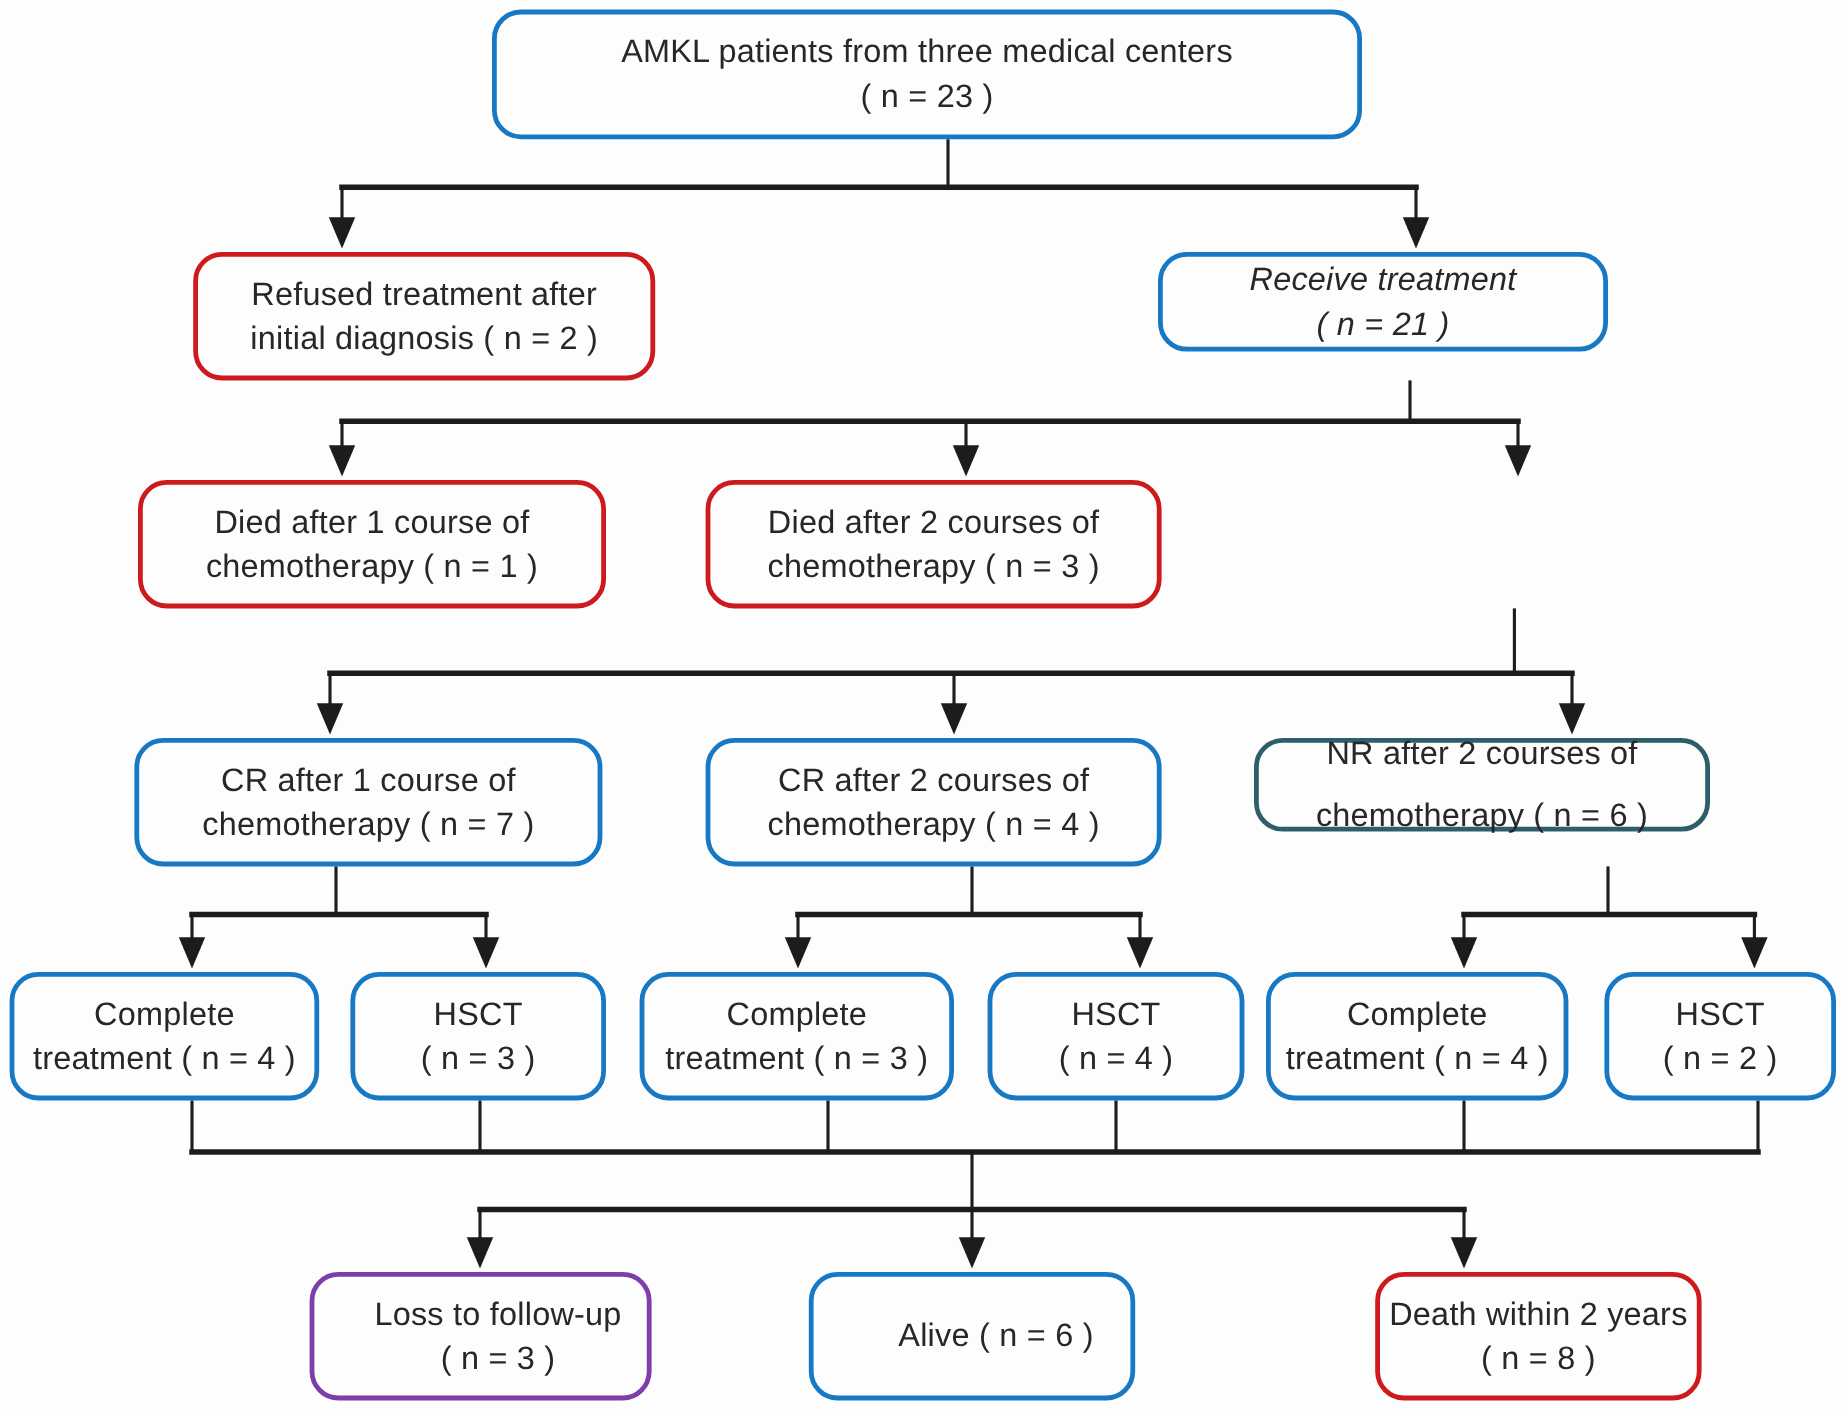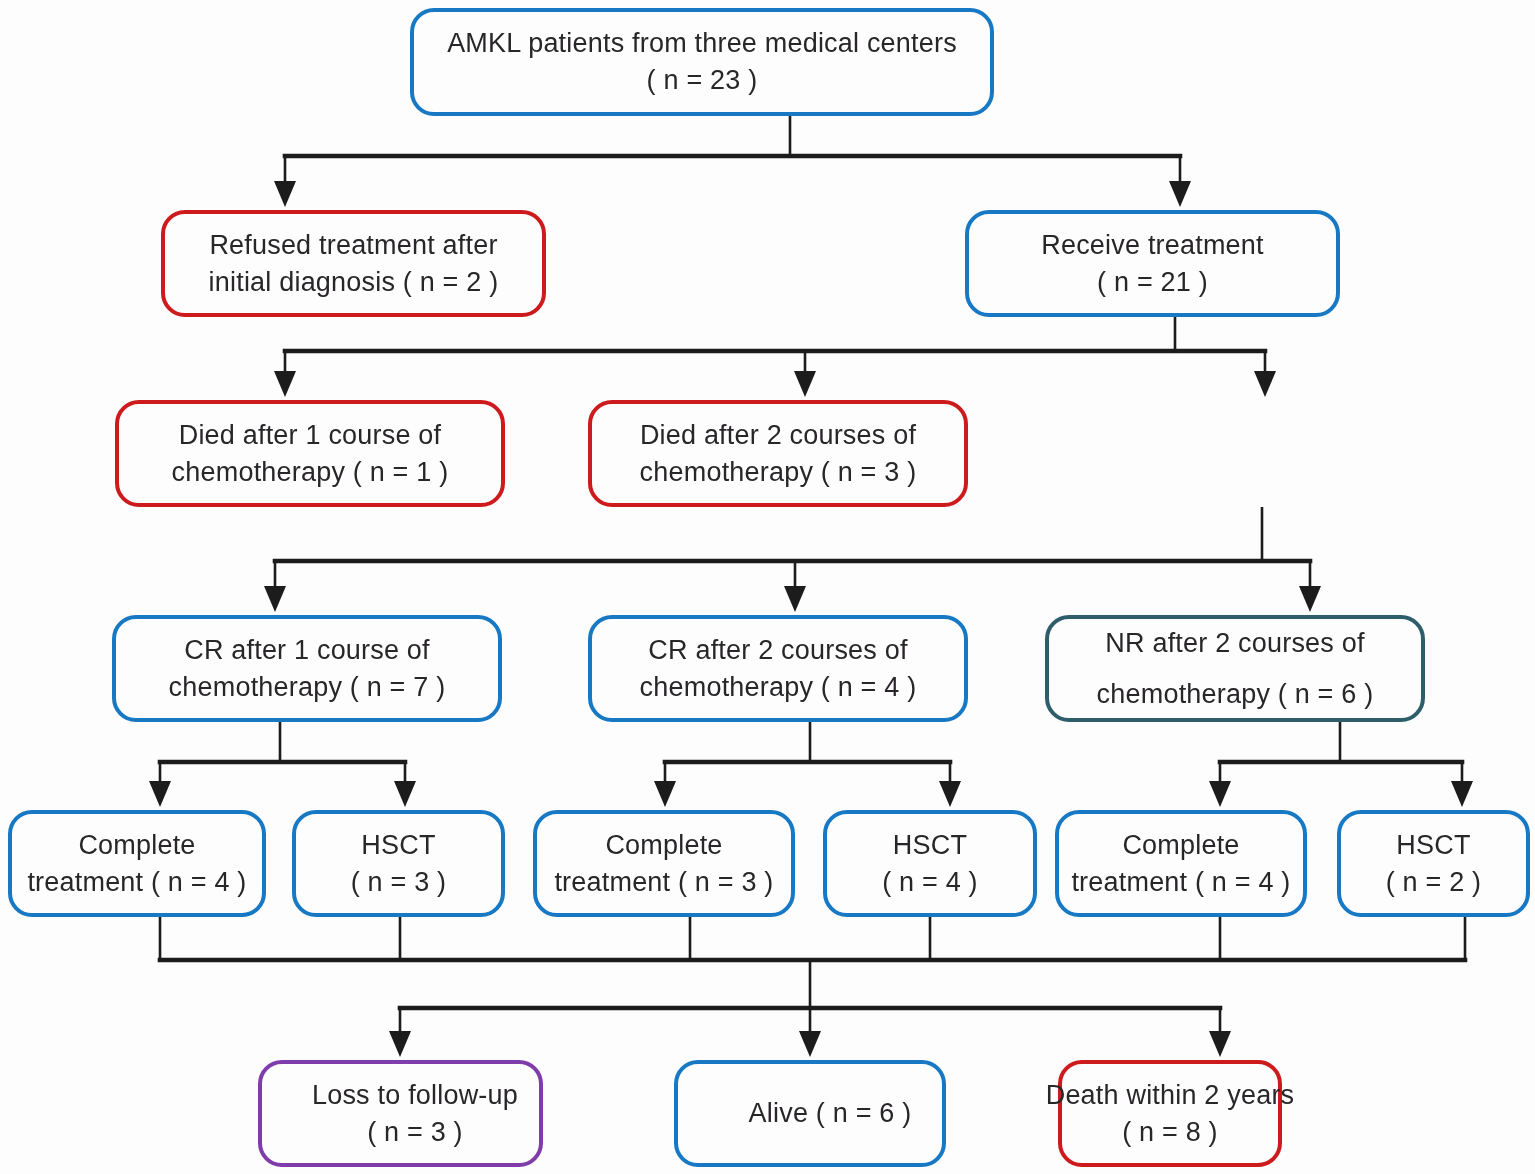--- a/index.html
+++ b/index.html
@@ -111,31 +111,31 @@
       <path class="bar" d="M400 1008 H1220"></path>
       <path class="stem" d="M400 1008 V1033"></path>
       <path class="stem" d="M810 1008 V1033"></path>
       <path class="stem" d="M1220 1008 V1033"></path>
       <polygon class="arrow" points="389,1031 411,1031 400,1057"></polygon>
       <polygon class="arrow" points="799,1031 821,1031 810,1057"></polygon>
       <polygon class="arrow" points="1209,1031 1231,1031 1220,1057"></polygon>
     </g>
   </svg>
 
-  <div class="node" style="left: 410px; top: 8px; width: 584px; height: 108px; border-color: rgb(23, 120, 196);">
+  <div class="node" style="left: 410px; top: 8px; width: 725px; height: 108px; border-color: rgb(23, 120, 196);">
     <span>AMKL patients from three medical centers</span>
     <span>( n = 23 )</span>
   </div>
 
   <div class="node" style="left: 115px; top: 210px; width: 385px; height: 107px; border-color: rgb(205, 26, 28); margin-left: 46px;">
     <span>Refused treatment after</span>
     <span>initial diagnosis ( n = 2 )</span>
   </div>
 
-  <div class="node" style="left: 965px; top: 210px; width: 375px; height: 107px; border-color: rgb(23, 120, 196);">
+  <div class="node" style="left: 965px; top: 210px; width: 375px; height: 83px; border-color: rgb(23, 120, 196); font-style: italic;">
     <span>Receive treatment</span>
     <span>( n = 21 )</span>
   </div>
 
   <div class="node" style="left: 115px; top: 400px; width: 390px; height: 107px; border-color: rgb(205, 26, 28);">
     <span>Died after 1 course of</span>
     <span>chemotherapy ( n = 1 )</span>
   </div>
 
   <div class="node" style="left: 588px; top: 400px; width: 380px; height: 107px; border-color: rgb(205, 26, 28);">
@@ -147,21 +147,21 @@
   <div class="node" style="left: 112px; top: 615px; width: 390px; height: 107px; border-color: rgb(23, 120, 196);">
     <span>CR after 1 course of</span>
     <span>chemotherapy ( n = 7 )</span>
   </div>
 
   <div class="node" style="left: 588px; top: 615px; width: 380px; height: 107px; border-color: rgb(23, 120, 196);">
     <span>CR after 2 courses of</span>
     <span>chemotherapy ( n = 4 )</span>
   </div>
 
-  <div class="node" style="left: 1045px; top: 615px; width: 380px; height: 107px; border-color: rgb(46, 94, 106); gap: 14px;">
+  <div class="node" style="left: 1045px; top: 615px; width: 380px; height: 78px; border-color: rgb(46, 94, 106); gap: 14px;">
     <span>NR after 2 courses of</span>
     <span>chemotherapy ( n = 6 )</span>
   </div>
 
   <div class="node" style="left: 8px; top: 810px; width: 258px; height: 107px; border-color: rgb(23, 120, 196);">
     <span>Complete</span>
     <span>treatment ( n = 4 )</span>
   </div>
 
   <div class="node" style="left: 292px; top: 810px; width: 213px; height: 107px; border-color: rgb(23, 120, 196);">
@@ -191,18 +191,18 @@
 
   <div class="node" style="left: 258px; top: 1060px; width: 285px; height: 107px; border-color: rgb(126, 61, 171); padding-left: 29px;">
     <span>Loss to follow-up</span>
     <span>( n = 3 )</span>
   </div>
 
   <div class="node" style="left: 674px; top: 1060px; width: 272px; height: 107px; border-color: rgb(23, 120, 196); padding-left: 40px;">
     <span>Alive ( n = 6 )</span>
   </div>
 
-  <div class="node" style="left: 1058px; top: 1060px; width: 224px; height: 107px; border-color: rgb(205, 26, 28);">
+  <div class="node" style="left: 1146px; top: 1060px; width: 272px; height: 107px; border-color: rgb(205, 26, 28);">
     <span>Death within 2 years</span>
     <span>( n = 8 )</span>
   </div>
 
 </div>
 
 </body></html>

